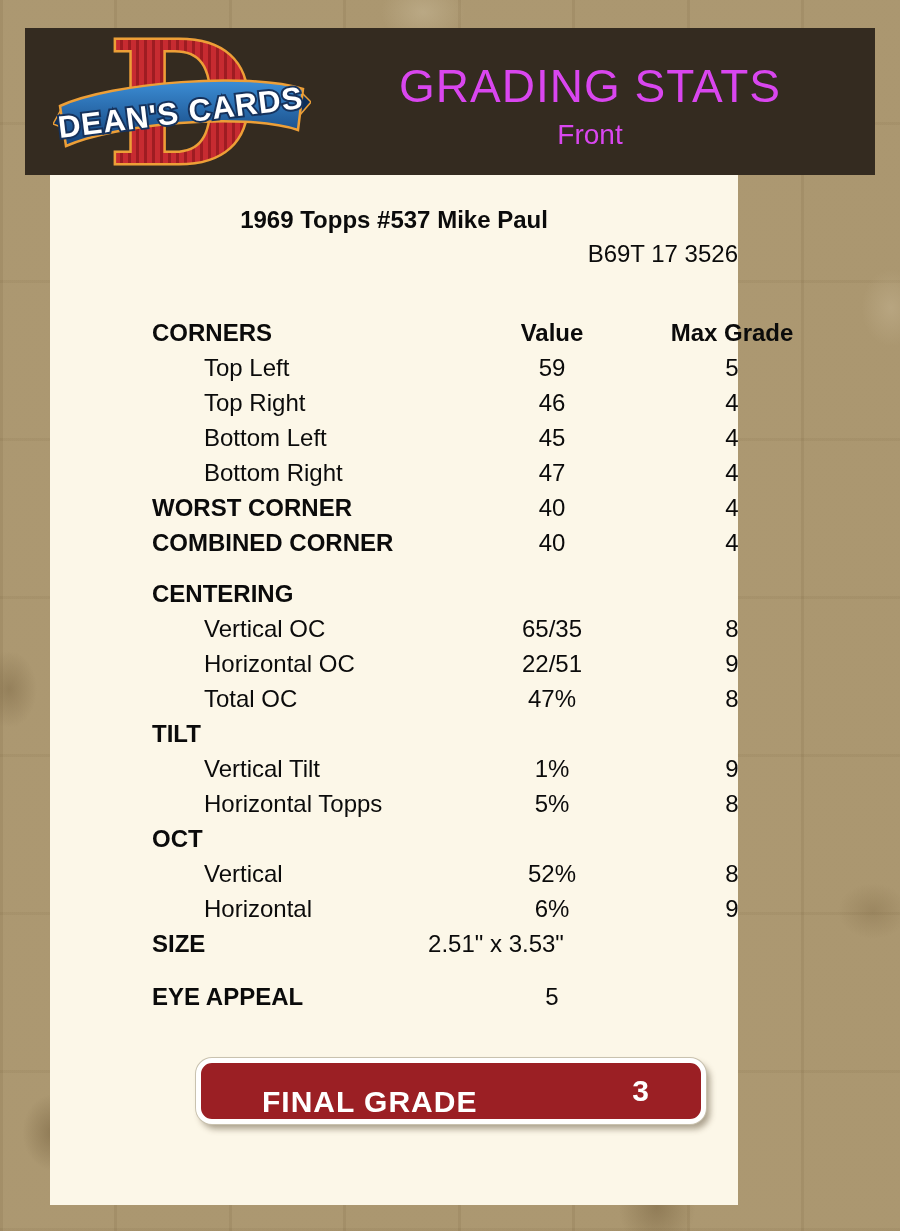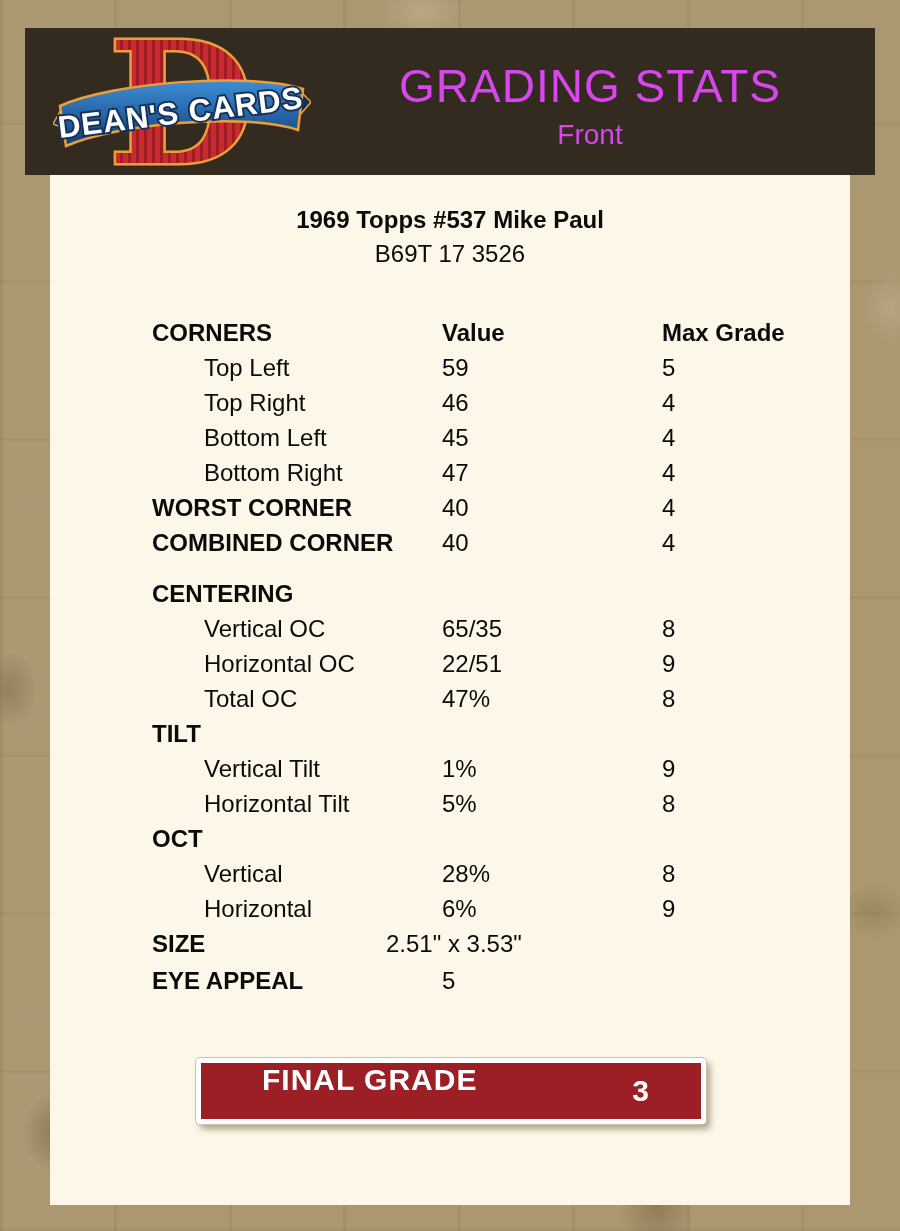--- a/index.html
+++ b/index.html
@@ -36,52 +36,52 @@
   }
   .header-title{
     margin-top:30px;
     font-size:46px;line-height:56px;color:#d946ef;letter-spacing:1px;
   }
   .header-subtitle{
     font-size:28px;line-height:42px;color:#d946ef;
   }
   
   .panel{
-    position:absolute;left:50px;top:175px;width:800px;height:1030px;
+    position:absolute;left:50px;top:175px;width:688px;height:1030px;
     background:#fcf7e8;z-index:1;
   }
   .card-title{
     margin:30px 0 0 0;text-align:center;
     font-size:24px;line-height:30px;font-weight:bold;
   }
   .card-id{
-    margin-top:4px;text-align:center;
+    margin-top:4px;text-align:right;
     font-size:24px;line-height:30px;
   }
   
   .stats-table{
     margin:46px 0 0 102px;width:650px;
   }
   .trow{
     display:grid;grid-template-columns:290px 220px 140px;
     height:35px;align-items:center;
     font-size:24px;line-height:35px;
   }
   .cell{white-space:nowrap;}
   .cell.b{font-weight:bold;}
   .trow.head .cell{font-weight:bold;}
   .cell.indent{padding-left:52px;}
-  .cell.value,.cell.grade{text-align:left;}
+  .cell.value,.cell.grade{text-align:center;}
   .cell.value.sizeval{transform:translateX(-56px);}
   
   .final-grade{
     position:absolute;left:146px;top:883px;width:500px;height:56px;
-    background:#9b1f24;border:5px solid #ffffff;border-radius:4px;
+    background:#9b1f24;border:5px solid #ffffff;border-radius:16px;
     box-shadow:0 0 0 1px #c9c2af, 4px 5px 6px rgba(74,58,34,0.45);
-    display:flex;align-items:flex-start;
+    display:flex;align-items:flex-end;
     cursor:pointer;
   }
   .final-grade-label{
     margin-left:61px;
     color:#ffffff;font-size:30px;font-weight:bold;letter-spacing:1px;
   }
   .final-grade-value{
     position:absolute;right:52px;top:0;height:56px;line-height:56px;
     color:#ffffff;font-size:30px;font-weight:bold;
   }
@@ -179,45 +179,45 @@
         <div class="cell label b">TILT</div>
         <div class="cell value"></div>
         <div class="cell grade"></div>
       </div>
       <div class="trow">
         <div class="cell label indent">Vertical Tilt</div>
         <div class="cell value">1%</div>
         <div class="cell grade">9</div>
       </div>
       <div class="trow">
-        <div class="cell label indent">Horizontal Tilt</div>
+        <div class="cell label indent">Horizontal Topps</div>
         <div class="cell value">5%</div>
         <div class="cell grade">8</div>
       </div>
       <div class="trow">
         <div class="cell label b">OCT</div>
         <div class="cell value"></div>
         <div class="cell grade"></div>
       </div>
       <div class="trow">
         <div class="cell label indent">Vertical</div>
-        <div class="cell value">28%</div>
+        <div class="cell value">52%</div>
         <div class="cell grade">8</div>
       </div>
       <div class="trow">
         <div class="cell label indent">Horizontal</div>
         <div class="cell value">6%</div>
         <div class="cell grade">9</div>
       </div>
       <div class="trow">
         <div class="cell label b">SIZE</div>
         <div class="cell value sizeval">2.51" x 3.53"</div>
         <div class="cell grade"></div>
       </div>
-      <div class="trow" style="margin-top: 2px;">
+      <div class="trow" style="margin-top: 18px;">
         <div class="cell label b">EYE APPEAL</div>
         <div class="cell grade">5</div>
       </div>
     </div>
 
   <div class="final-grade">
     <div class="final-grade-label">FINAL GRADE</div>
     <div class="final-grade-value">3</div>
   </div>
 </div>

